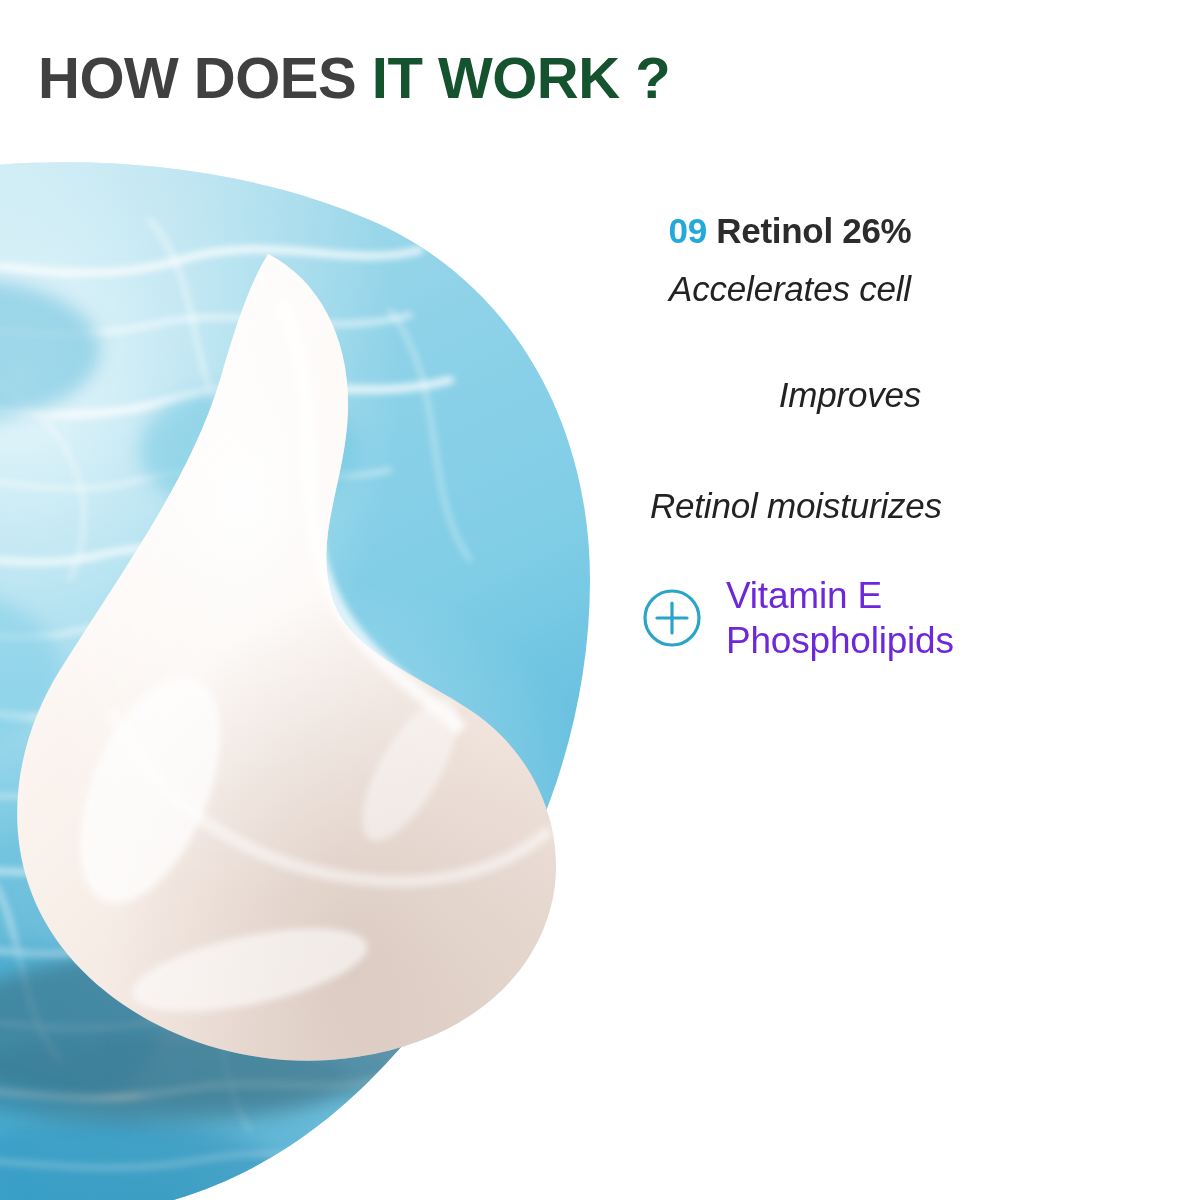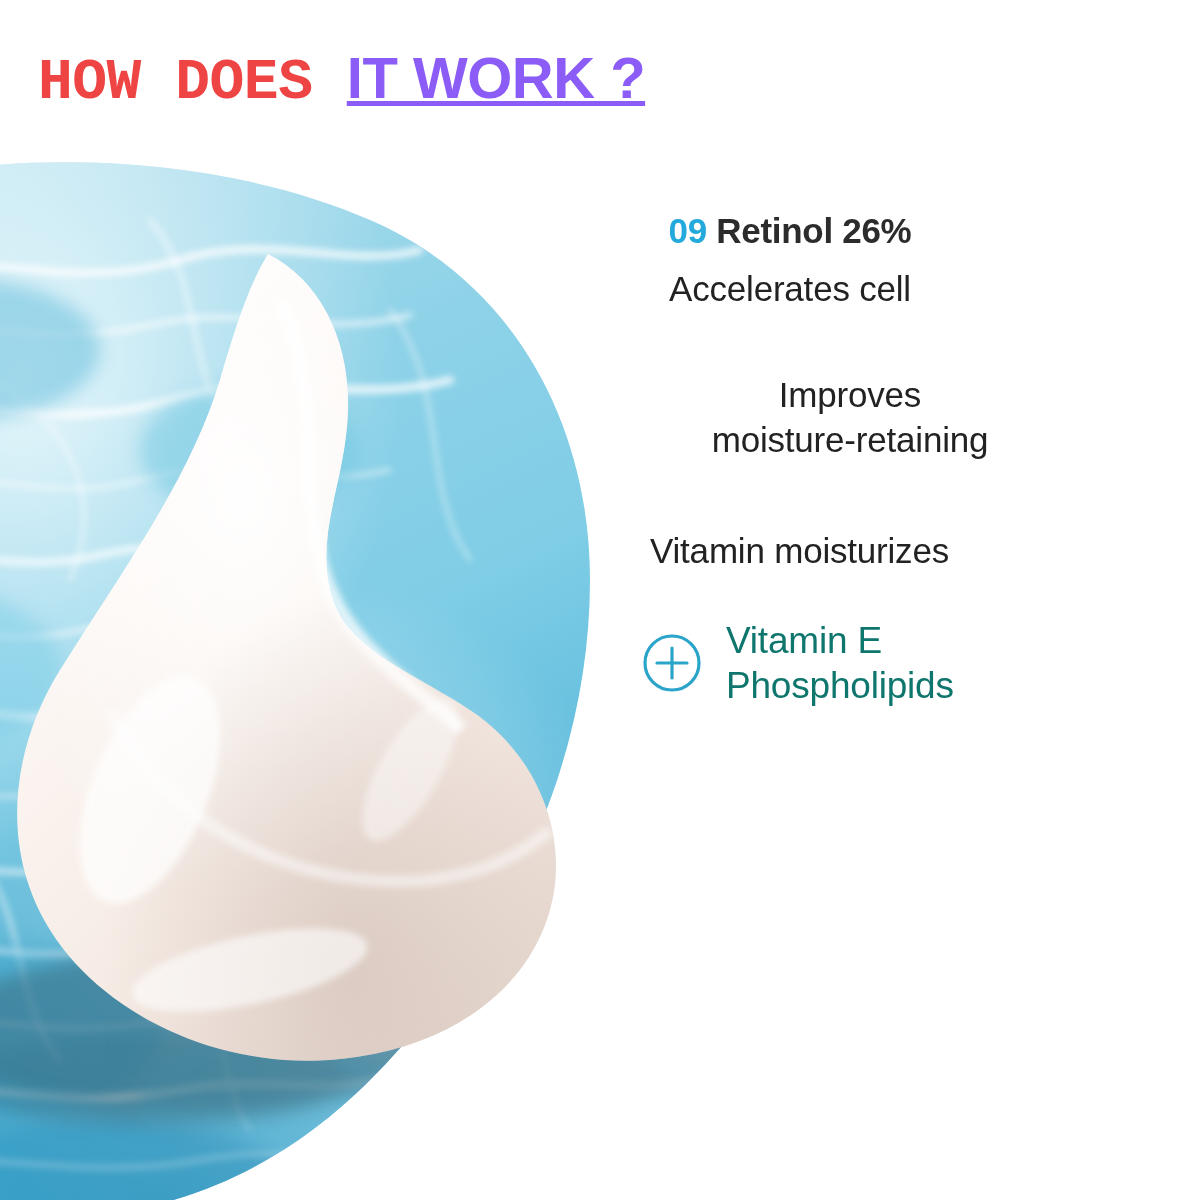--- a/index.html
+++ b/index.html
@@ -28,22 +28,22 @@
   .heading {
     position: absolute;
     left: 38px;
     top: 48px;
     font-size: 58px;
     font-weight: 700;
     letter-spacing: -0.5px;
     line-height: 1.05;
     white-space: nowrap;
   }
-  .heading .h-dark { color: #ef4444; font-family: Liberation Mono, monospace; }
-  .heading .h-accent { color: #8b5cf6; text-decoration: underline; }
+  .heading .h-dark { color: #404040; }
+  .heading .h-accent { color: #14532d; }
 
   
   .art-layer {
     position: absolute;
     left: -150px;
     top: 150px;
     width: 760px;
     height: 1060px;
   }
 
@@ -75,20 +75,21 @@
   .ing-title .num {
     color: #23a9dc;
     font-weight: 700;
   }
   .ing-desc {
     font-size: 35px;
     font-weight: 300;
     color: #222222;
     line-height: 1.28;
     letter-spacing: -0.2px;
+    font-style: italic;
   }
 
   
   .blk-01 { text-align: center; padding-right: 200px; margin-top: 0; }
   .blk-01 .ing-desc { margin-top: 14px; }
 
   .blk-02 { text-align: center; padding-right: 80px; margin-top: 62px; }
   .blk-02 .ing-desc { }
 
   .blk-03 { margin-top: 66px; padding-left: 90px; }
@@ -104,21 +105,21 @@
   }
   .plus-icon {
     flex: 0 0 auto;
     width: 64px;
     height: 64px;
     margin-right: 22px;
   }
   .plus-text {
     font-size: 37px;
     font-weight: 300;
-    color: #0f766e;
+    color: #6d28d9;
     line-height: 1.22;
     letter-spacing: -0.2px;
   }
 </style>
 </head>
 <body>
 
 <div id="stage">
 
   <div class="heading">
@@ -279,27 +280,26 @@
         <span>Retinol 26%</span>
       </div>
       <div class="ing-desc">
         <div>Accelerates cell</div>
       </div>
     </div>
 
     <div class="ing-block blk-02">
       <div class="ing-desc">
         <div>Improves</div>
-        <div>moisture-retaining</div>
       </div>
     </div>
 
     <div class="ing-block blk-03">
       <div class="ing-desc">
-        <div>Vitamin moisturizes</div>
+        <div>Retinol moisturizes</div>
       </div>
     </div>
 
     <div class="plus-row">
       <span class="plus-icon">
         <svg viewBox="0 0 64 64" width="64" height="64">
           <circle cx="32" cy="32" r="27" fill="none" stroke="#2aa4c8" stroke-width="3.2"></circle>
           <line x1="32" y1="17" x2="32" y2="47" stroke="#2aa4c8" stroke-width="3.2" stroke-linecap="round"></line>
           <line x1="17" y1="32" x2="47" y2="32" stroke="#2aa4c8" stroke-width="3.2" stroke-linecap="round"></line>
         </svg>

